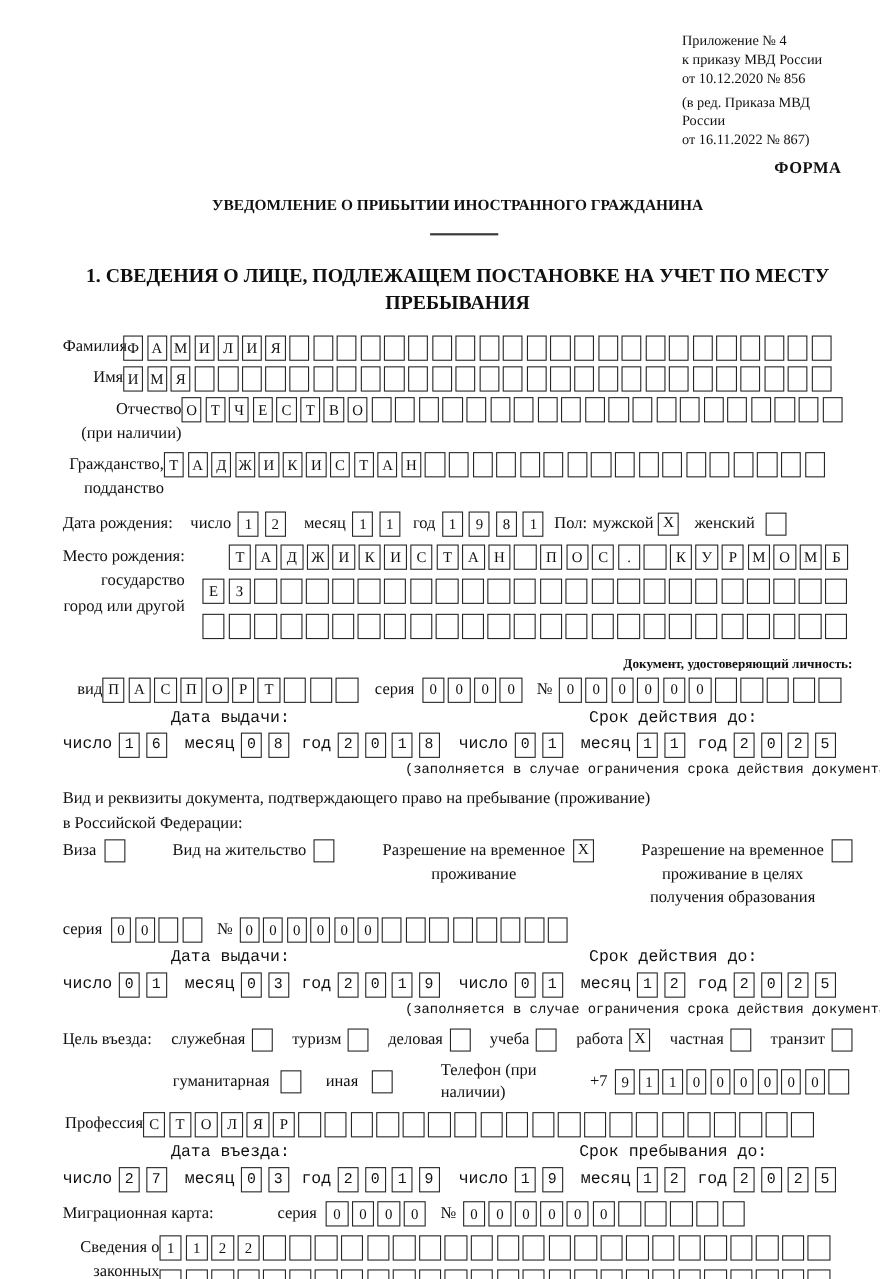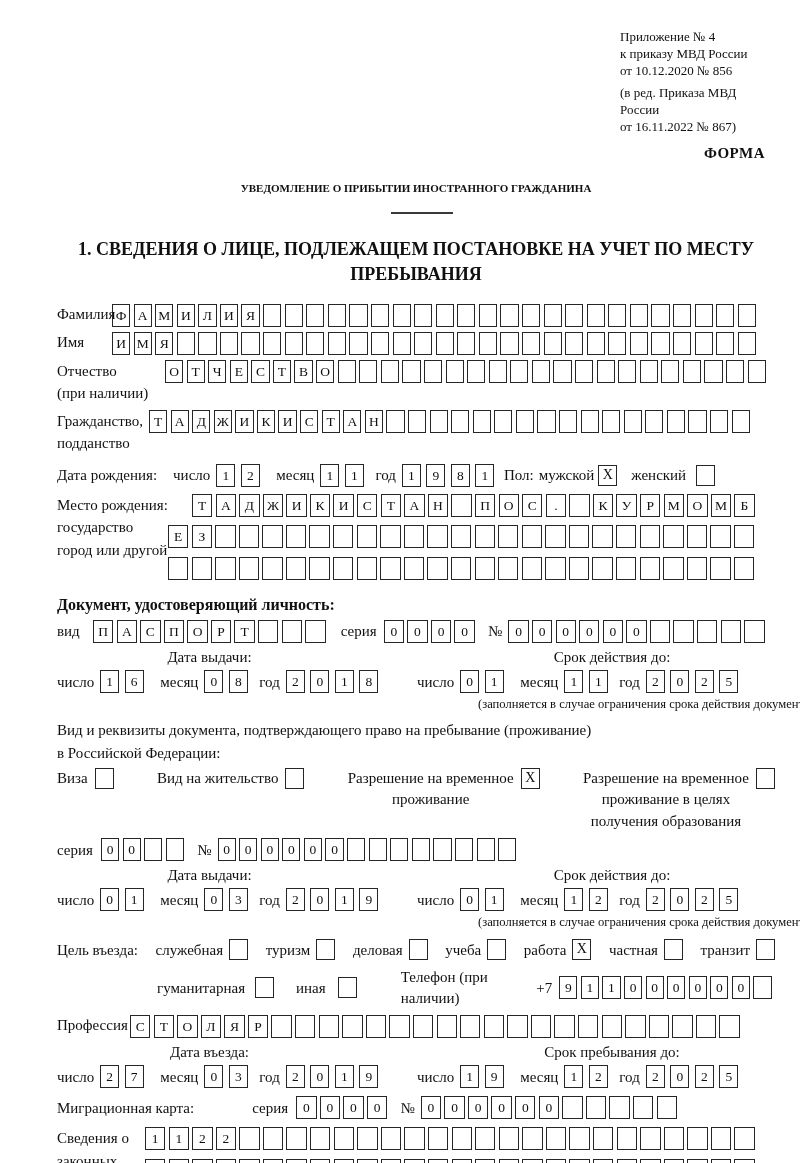--- a/index.html
+++ b/index.html
@@ -5,25 +5,25 @@
   html,body{margin:0;padding:0;background:#fff;}
   .page{
     position:relative; width:800px; height:1163px; box-sizing:border-box;
     padding:28px 25px 20px 57px; overflow:hidden;
     font-family:"Liberation Serif","DejaVu Serif",serif; color:#101010; background:#fff;
     font-size:15px; line-height:1.35;
   }
   .ref{margin-left:563px; font-size:13px; line-height:17px;}
   .ref .gap{margin-top:5px;}
   .forma{text-align:right; font-weight:bold; margin:8px 10px 0 0; letter-spacing:.5px;}
-  .title{margin-top:14px; text-align:center; font-weight:bold; font-size:11px; line-height:22px;}
+  .title{margin-top:14px; text-align:center; font-weight:bold; font-size:14px; line-height:22px;}
   .title-underline{display:inline-block; width:62px; border-bottom:2.2px solid #3a3a3a; height:13px; margin-left:12px;}
   .sec-heading{margin-top:16px; text-align:center; font-weight:bold; font-size:18px;}
 
-  .frow{display:flex; align-items:flex-start; margin-top:5px;}
+  .frow{display:flex; align-items:flex-start; margin-top:5px;text-align:right;}
   .lbl{flex:0 0 auto;}
   .w55{width:55px;} .w36{width:36px;} .w73{width:73px;}
   .lblcol{flex:0 0 auto; line-height:22.5px;}
   .w108{width:108px;} .w92{width:92px;} .w111{width:111px;} .w88{width:88px;}
 
   .cells{display:inline-flex; flex:0 0 auto;}
   .cell{
     box-sizing:border-box; width:18.2px; height:23px; border:1.7px solid #262626;
     margin-right:3.4px; display:inline-flex; align-items:center; justify-content:center;
     font-size:13.5px; line-height:1; flex:0 0 auto;
@@ -31,26 +31,26 @@
   .cells.w .cell{width:20.4px; margin-right:3.2px;}
   .cells.d .cell{width:19px; margin-right:5.5px;}
   .cb{
     box-sizing:border-box; width:19px; height:21px; border:1.7px solid #262626;
     display:inline-flex; align-items:center; justify-content:center;
     font-size:14px; flex:0 0 auto;
   }
   .cellstack > .cells{display:flex; margin-bottom:8.5px;}
   .ind24{margin-left:24px;}
 
-  .doc-heading{text-align:left; font-weight:bold; font-size:16px; margin-top:6px;}
+  .doc-heading{text-align:right; font-weight:bold; font-size:12px; margin-top:6px;}
 
   .mlbl{margin:0 7px 0 12px; align-self:center;}
   .mlbl2{margin:0 6px 0 10px; align-self:center;}
 
-  .dates{display:flex; margin-top:4px;}
+  .dates{display:flex; margin-top:4px;font-family:Liberation Mono, monospace;}
   .dcol-left{width:305px; flex:0 0 auto;}
   .dcol-right{width:452px; margin-left:auto; flex:0 0 auto;}
   .dhead{text-align:center; margin-bottom:3px;}
   .dcol-right .dhead{padding-left:48px;}
   .drow{display:flex; align-items:center;}
   .dcol-right .drow{padding-left:55px;}
   .dlbl{margin-right:6px;}
   .dgap{margin-right:11px;}
   .dnote{font-size:12.6px; text-align:right; margin-top:3px;}
 
@@ -249,21 +249,21 @@
         <span class="cell">8</span>
         <span class="cell">1</span>
       </span>
     <span style="margin-left:4px;">Пол:</span>
     <span style="margin-left:5px; margin-right:4px;">мужской</span>
     <span class="cb">X</span>
     <span style="margin-left:14px; margin-right:10px;">женский</span>
     <span class="cb"></span>
   </div>
 
-  <div class="frow" style="margin-top:7px;">
+  <div class="frow" style="margin-top:7px;gap:16px;">
     <div class="lblcol w111">
       <div>Место рождения:</div>
       <div>государство</div>
       <div>город или другой</div>
     </div>
     <div class="cellstack">
       <div class="cells w ind24">
           <span class="cell">Т</span>
           <span class="cell">А</span>
           <span class="cell">Д</span>

